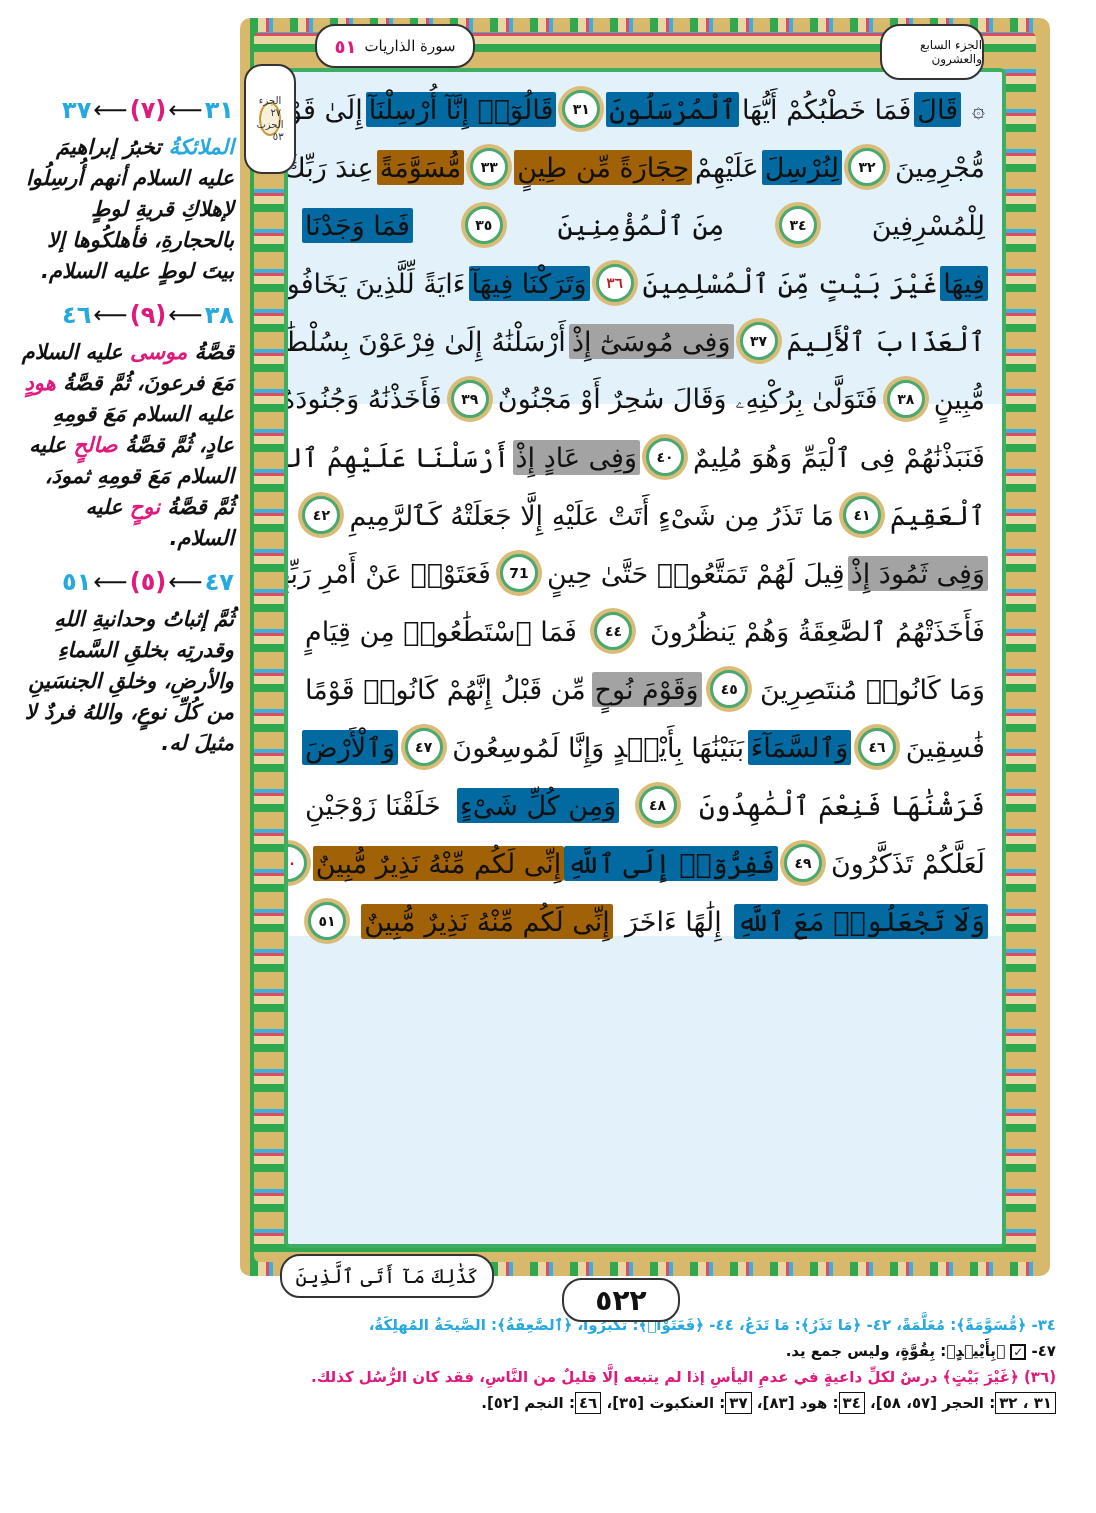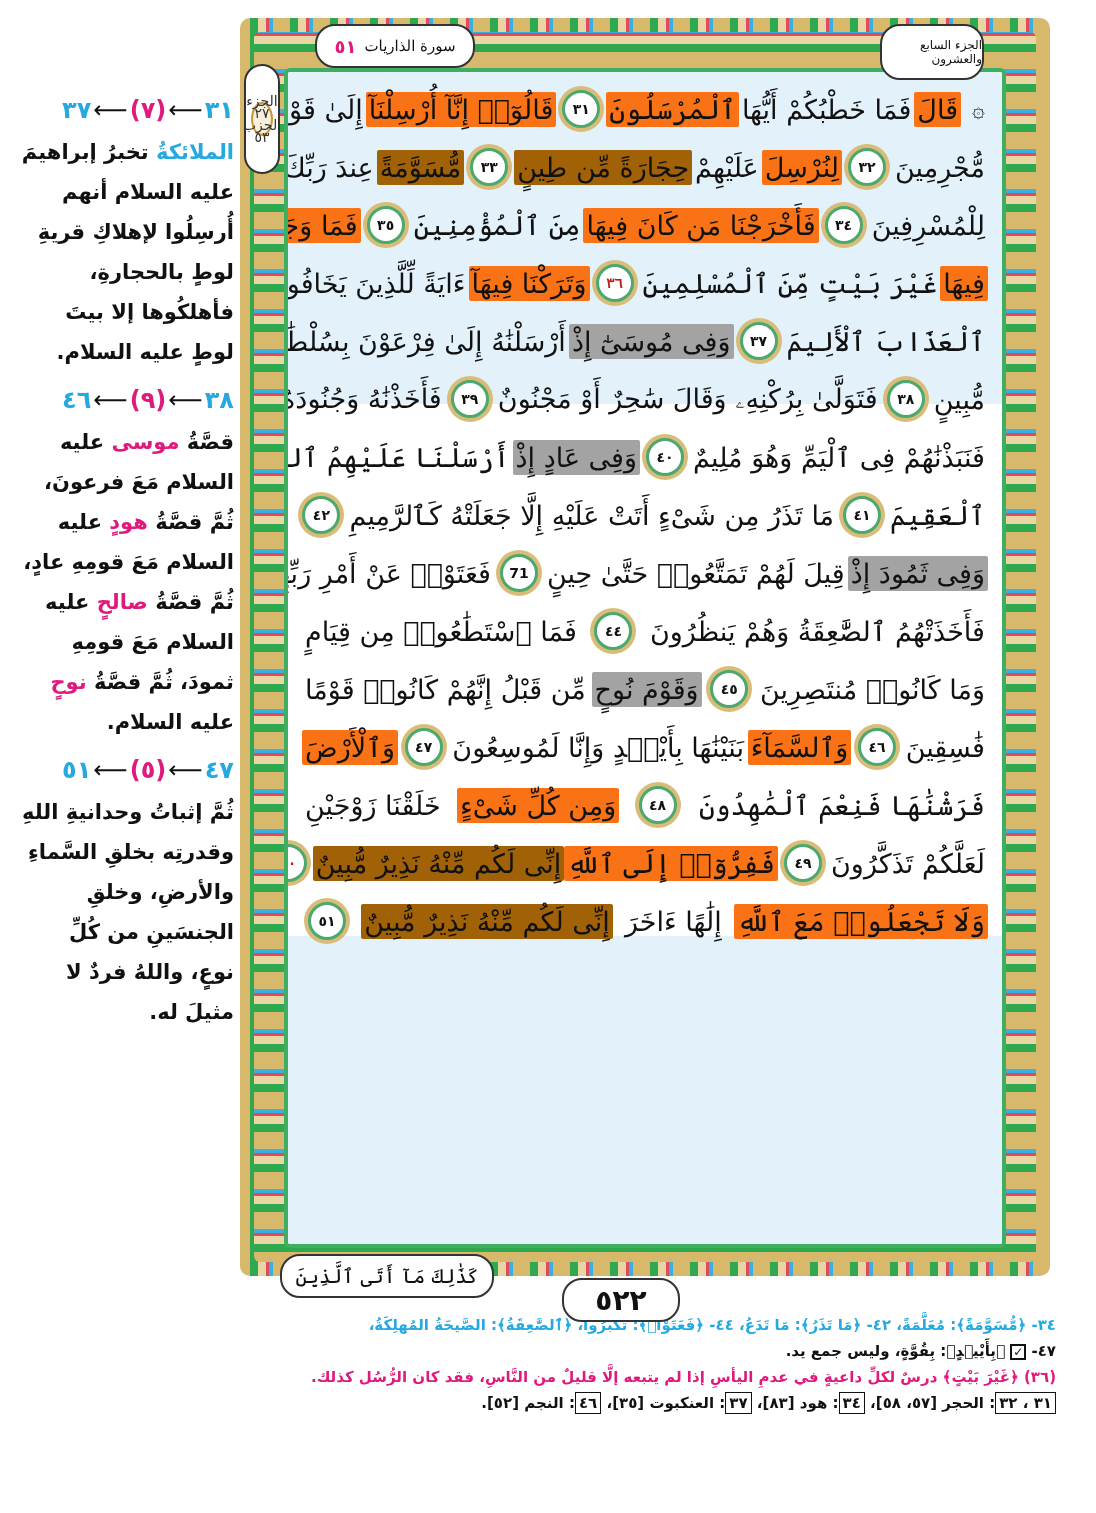--- a/index.html
+++ b/index.html
@@ -31,53 +31,53 @@
     display: flex; align-items: center; justify-content: center; gap: 8px;
     font-family: "DejaVu Serif", serif; font-size: 15px;
   }
   .pill-juz { left: 880px; top: 24px; width: 104px; height: 56px; font-size: 12px; }
   .pill-surah { left: 315px; top: 24px; width: 160px; height: 44px; }
   .pill-surah .num { color: #e0197c; font-weight: bold; font-size: 18px; font-family: "DejaVu Sans", sans-serif; }
   .pill-page { left: 562px; top: 1254px; width: 118px; height: 44px; font-size: 28px; font-weight: bold; font-family: "DejaVu Sans", sans-serif; margin-top: 24px; }
   .pill-next { left: 280px; top: 1254px; width: 214px; height: 44px; font-size: 20px; }
 
   .hizb-marker {
-    position: absolute; z-index: 3; left: 244px; top: 64px; width: 36px; height: 110px;
+    position: absolute; z-index: 3; left: 244px; top: 64px; width: 52px; height: 110px;
     background: #fff; border: 2px solid #333; border-radius: 18px;
     display: flex; flex-direction: column; align-items: center; justify-content: center;
-    font-size: 14px; line-height: 12px; text-align: center; color: #333;
+    font-size: 10px; line-height: 12px; color: #333;
   }
   .hizb-marker .orn { width: 22px; height: 34px; border-radius: 50%; border: 2px solid #c89a3a; background: #f7efd9; display:flex; flex-direction:column; align-items:center; justify-content:center; }
 
   
   .lines { position: absolute; left: 0; right: 0; top: 8px; z-index: 2; }
   .qline {
     height: 58px; display: flex; align-items: center; justify-content: space-between;
     padding: 0 14px; font-family: "DejaVu Serif", serif; font-size: 27px; white-space: nowrap; direction: rtl;
   }
   .seg { display: inline-block; padding: 2px 3px; border-radius: 2px; }
-  .hl-yellow { background: #f97316; }
+  .hl-yellow { background: #0369a1; }
   .hl-pink { background: #a3a3a3; }
   .hl-gray { background: #a16207; }
   .ayah {
     display: inline-flex; align-items: center; justify-content: center;
     width: 38px; height: 38px; border-radius: 50%;
     border: 3px solid #4ca86e; background: #fff; box-shadow: 0 0 0 4px #d9bc78;
     font-family: "DejaVu Sans", sans-serif; font-size: 14px; font-weight: bold; color: #111;
     margin: 0 6px; flex: 0 0 auto;
   }
   .ayah.pink { color: #b91c1c; font-family: Liberation Mono, monospace; }
   .star { font-size: 22px; margin-left: 8px; }
 
   
   .sidebar { position: absolute; left: 20px; top: 88px; width: 214px; z-index: 2; direction: rtl; text-align: right; }
   .range { font-size: 24px; font-weight: bold; color: #25a9e0; height: 44px; display: flex; align-items: center; justify-content: flex-start; gap: 2px; direction: rtl; }
   .range .mid { color: #e0197c; }
   .range .arr { color: #111; font-weight: normal; }
-  .side-p { font-size: 21px; font-weight: bold; line-height: 40px; color: #111; }
+  .side-p { font-size: 21px; font-weight: bold; line-height: 31px; color: #111; font-style: italic; }
   .side-p .cyan { color: #25a9e0; }
   .side-p .pink { color: #e0197c; }
   .sec { margin-bottom: 6px; }
 
   
   .notes { position: absolute; left: 80px; right: 40px; top: 1312px; direction: rtl; text-align: right; font-weight: bold; font-size: 15px; line-height: 26px; }
   .notes .cyan { color: #25a9e0; }
   .notes .pink { color: #e0197c; }
   .notes .black { color: #111; }
   .box { display: inline-block; border: 1.5px solid #111; padding: 0 3px; line-height: 20px; }
@@ -119,21 +119,20 @@
         <span class="seg hl-yellow">لِنُرْسِلَ</span>
         <span class="seg ">عَلَيْهِمْ</span>
         <span class="seg hl-gray">حِجَارَةً مِّن طِينٍ</span>
         <span class="ayah">٣٣</span>
         <span class="seg hl-gray">مُّسَوَّمَةً</span>
         <span class="seg ">عِندَ رَبِّكَ</span>
       </div>
       <div class="qline">
         <span class="seg ">لِلْمُسْرِفِينَ</span>
         <span class="ayah">٣٤</span>
-        <span class="seg hl-yellow">فَأَخْرَجْنَا مَن كَانَ فِيهَا</span>
         <span class="seg ">مِنَ ٱلْمُؤْمِنِينَ</span>
         <span class="ayah">٣٥</span>
         <span class="seg hl-yellow">فَمَا وَجَدْنَا</span>
       </div>
       <div class="qline">
         <span class="seg hl-yellow">فِيهَا</span>
         <span class="seg ">غَيْرَ بَيْتٍ مِّنَ ٱلْمُسْلِمِينَ</span>
         <span class="ayah pink">٣٦</span>
         <span class="seg hl-yellow">وَتَرَكْنَا فِيهَآ</span>
         <span class="seg ">ءَايَةً لِّلَّذِينَ يَخَافُونَ</span>

